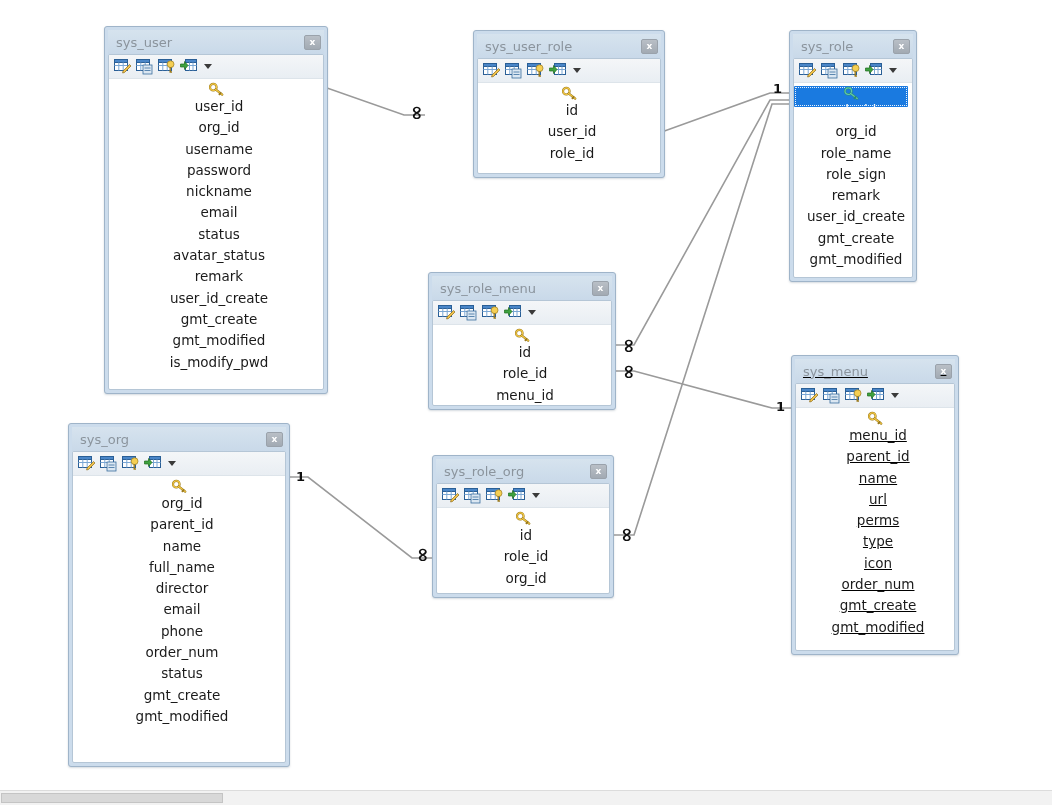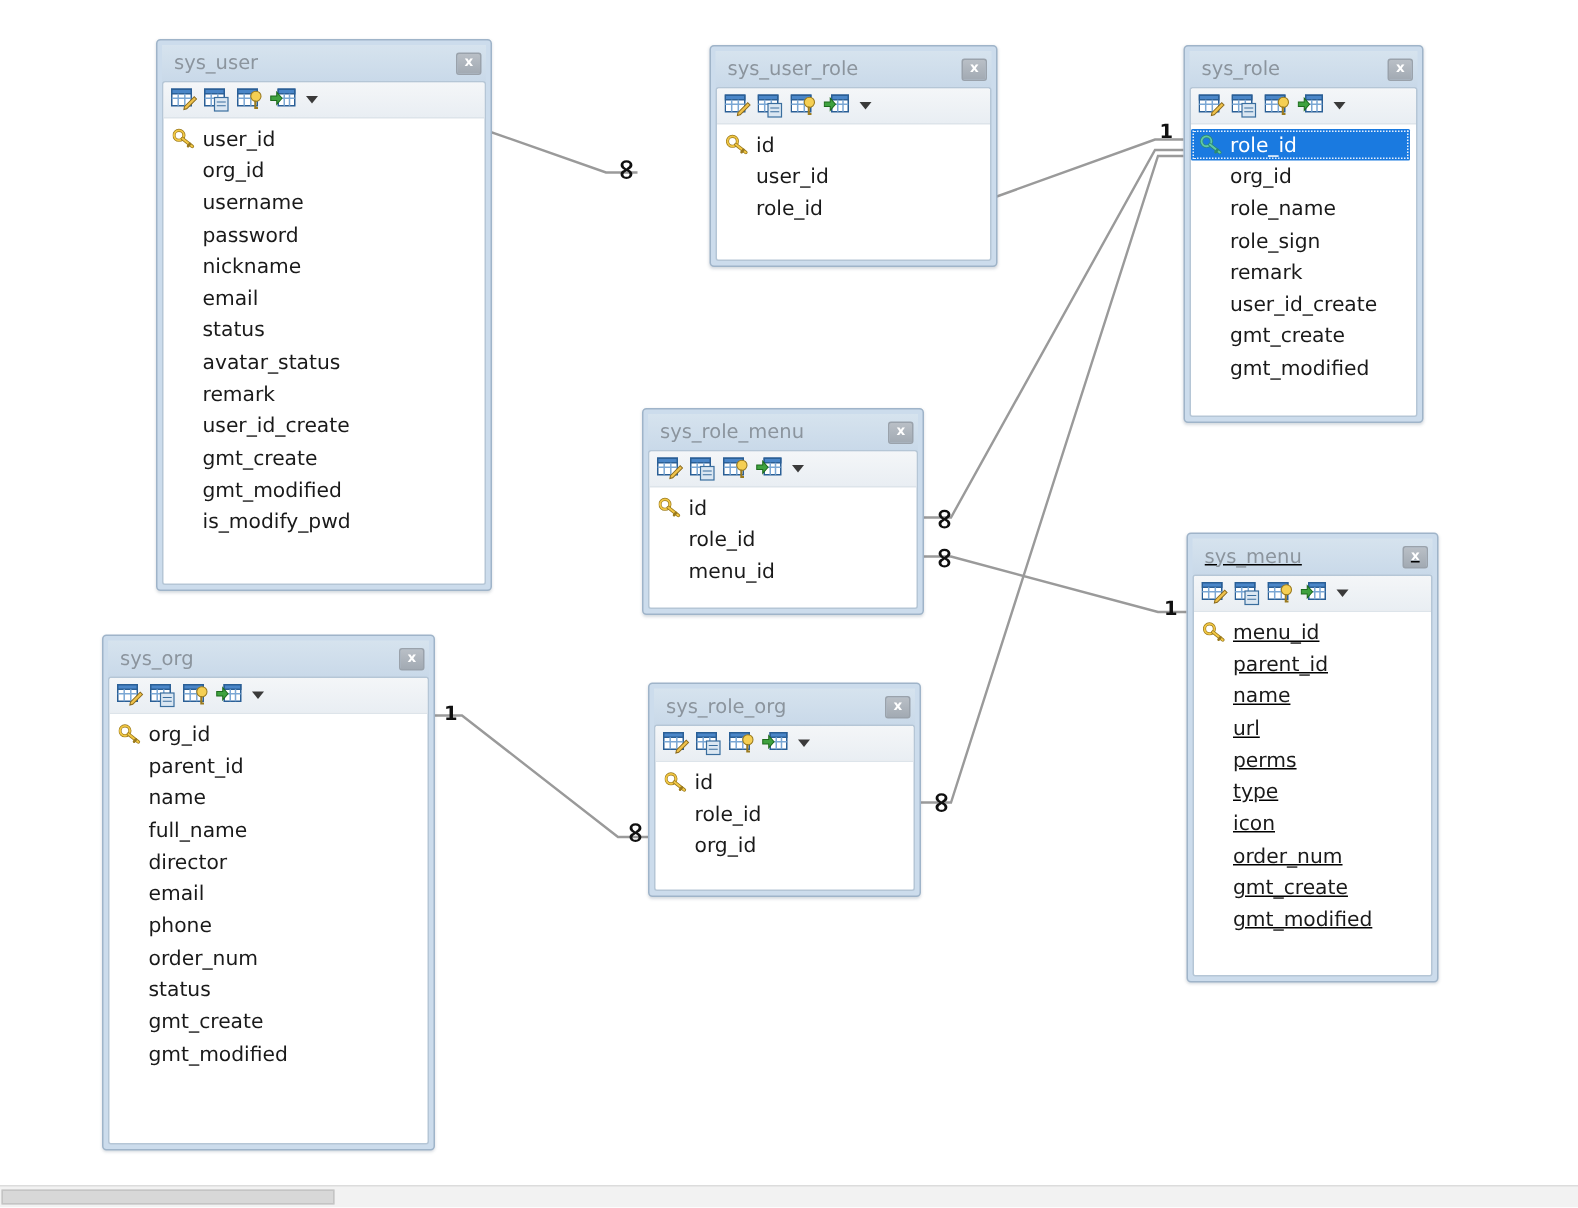--- a/index.html
+++ b/index.html
@@ -143,20 +143,21 @@
     overflow: hidden;
   }
   .col {
     height: 21.3px;
     display: flex;
     align-items: center;
     padding-left: 6px;
     box-sizing: border-box;
     font-size: 13.5px;
     color: #1a1a1a;
+    flex-direction: column;
   }
   .col .keyslot {
     width: 17px;
     height: 16px;
     flex: 0 0 auto;
     position: relative;
     margin-right: 3px;
   }
   .col .cname { white-space: nowrap; }
   .col.sel {
@@ -383,21 +384,21 @@
                 <span class="cname">user_id</span>
               </div>
               <div class="col">
                 <span class="keyslot"></span>
                 <span class="cname">role_id</span>
               </div>
             </div>
           </div>
         </div>
       </div>
-      <div class="tbl" style="left: 789px; top: 30px; width: 160px; height: 252px;">
+      <div class="tbl" style="left: 789px; top: 30px; width: 128px; height: 252px;">
         <div class="tbl-inner">
           <div class="tbl-title">
             <div class="tbl-title-text">sys_role</div>
             <div class="close-btn">x</div>
           </div>
           <div class="tbl-body">
             <div class="tbl-toolbar">
               <div class="tb-ico"><svg width="18" height="17" viewBox="0 0 18 17">
                   <rect x="0.5" y="1.5" width="13" height="11" fill="#ffffff" stroke="#2a5f96"></rect>
                   <rect x="0.5" y="1.5" width="13" height="3" fill="#4a86c8" stroke="#2a5f96"></rect>

